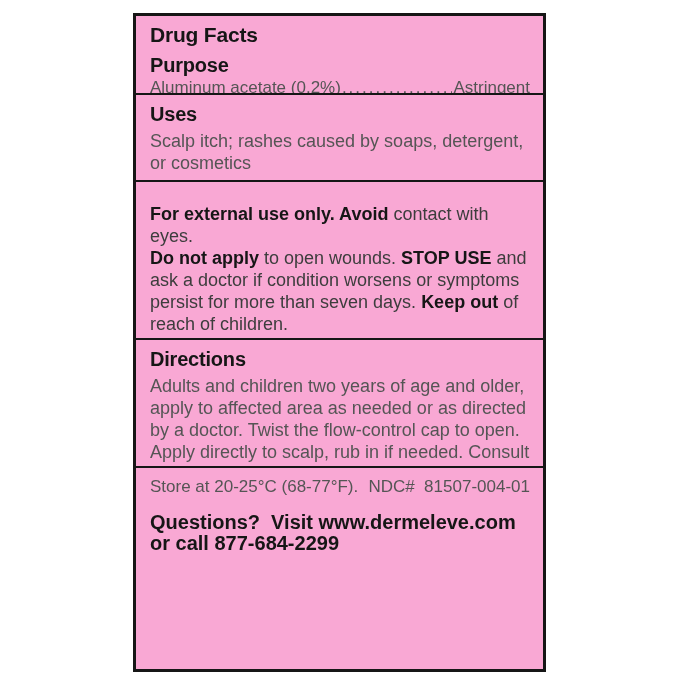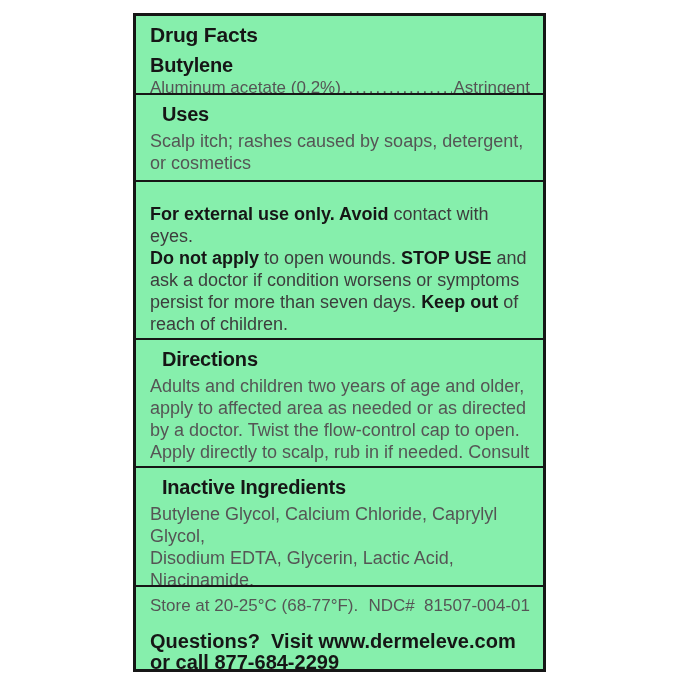--- a/index.html
+++ b/index.html
@@ -7,21 +7,21 @@
     width: 679px; height: 685px;
     background: #ffffff;
     font-family: "Liberation Sans", sans-serif;
   }
   .label-box {
     position: absolute;
     left: 133px; top: 13px;
     width: 413px; height: 659px;
     box-sizing: border-box;
     border: 3px solid #161616;
-    background: #86efac;
+    background: #f9a8d4;
   }
   .sec {
     box-sizing: border-box;
     border-bottom: 2px solid #161616;
     padding: 6px 13px 0 14px;
     overflow: hidden;
   }
   .sec:last-child { border-bottom: none; }
 
   .sec-ai       { height: 79px; padding-top: 7px; }
@@ -43,21 +43,21 @@
   .ai-val {
     display: flex; align-items: baseline;
     font-size: 17px; color: #555555; margin-top: 1px;
   }
   .dots {
     flex: 1; overflow: hidden; white-space: nowrap;
     letter-spacing: 2px; color: #555555; margin: 0 1px;
   }
   h2 {
     font-size: 20px; font-weight: bold; color: #161616;
-    letter-spacing: -0.2px; margin: 2px 12px 4px;
+    letter-spacing: -0.2px; margin: 2px 0 4px;
   }
   .body {
     font-size: 18px; line-height: 22px; color: #555555;
     white-space: pre-line;
   }
   .sec-warn .body { color: #3d3d3d; margin-top: 9px; }
   .sec-warn .body b { color: #161616; }
 
   .store-row {
     display: flex; justify-content: space-between;
@@ -69,21 +69,21 @@
   }
 </style>
 </head>
 <body>
 
 <div class="label-box">
 
   <section class="sec sec-ai">
     <div class="title">Drug Facts</div>
     <div class="ai-head">
-      <span>Butylene</span>
+      <span>Purpose</span>
     </div>
     <div class="ai-val">
       <span>Aluminum acetate (0.2%)</span>
       <span class="dots">........................................</span>
       <span>Astringent</span>
     </div>
   </section>
 
   <section class="sec sec-uses">
     <h2>Uses</h2>
@@ -101,27 +101,20 @@
 
   <section class="sec sec-dir">
     <h2>Directions</h2>
     <p class="body">Adults and children two years of age and older,
 apply to affected area as needed or as directed
 by a doctor. Twist the flow-control cap to open.
 Apply directly to scalp, rub in if needed. Consult a
 doctor for children under the age of two.</p>
   </section>
 
-  <section class="sec sec-inactive">
-    <h2>Inactive Ingredients</h2>
-    <p class="body">Butylene Glycol, Calcium Chloride, Caprylyl Glycol,
-Disodium EDTA, Glycerin, Lactic Acid, Niacinamide,
-Phenoxyethanol, Polysorbate 80, Strontium Nitrate,
-Water, Xanthan Gum</p>
-  </section>
 
   <section class="sec sec-bottom">
     <div class="store-row">
       <span>Store at 20-25°C (68-77°F).</span>
       <span>NDC#  81507-004-01</span>
     </div>
     <p class="questions">Questions?  Visit www.dermeleve.com
 or call 877-684-2299</p>
   </section>
 

